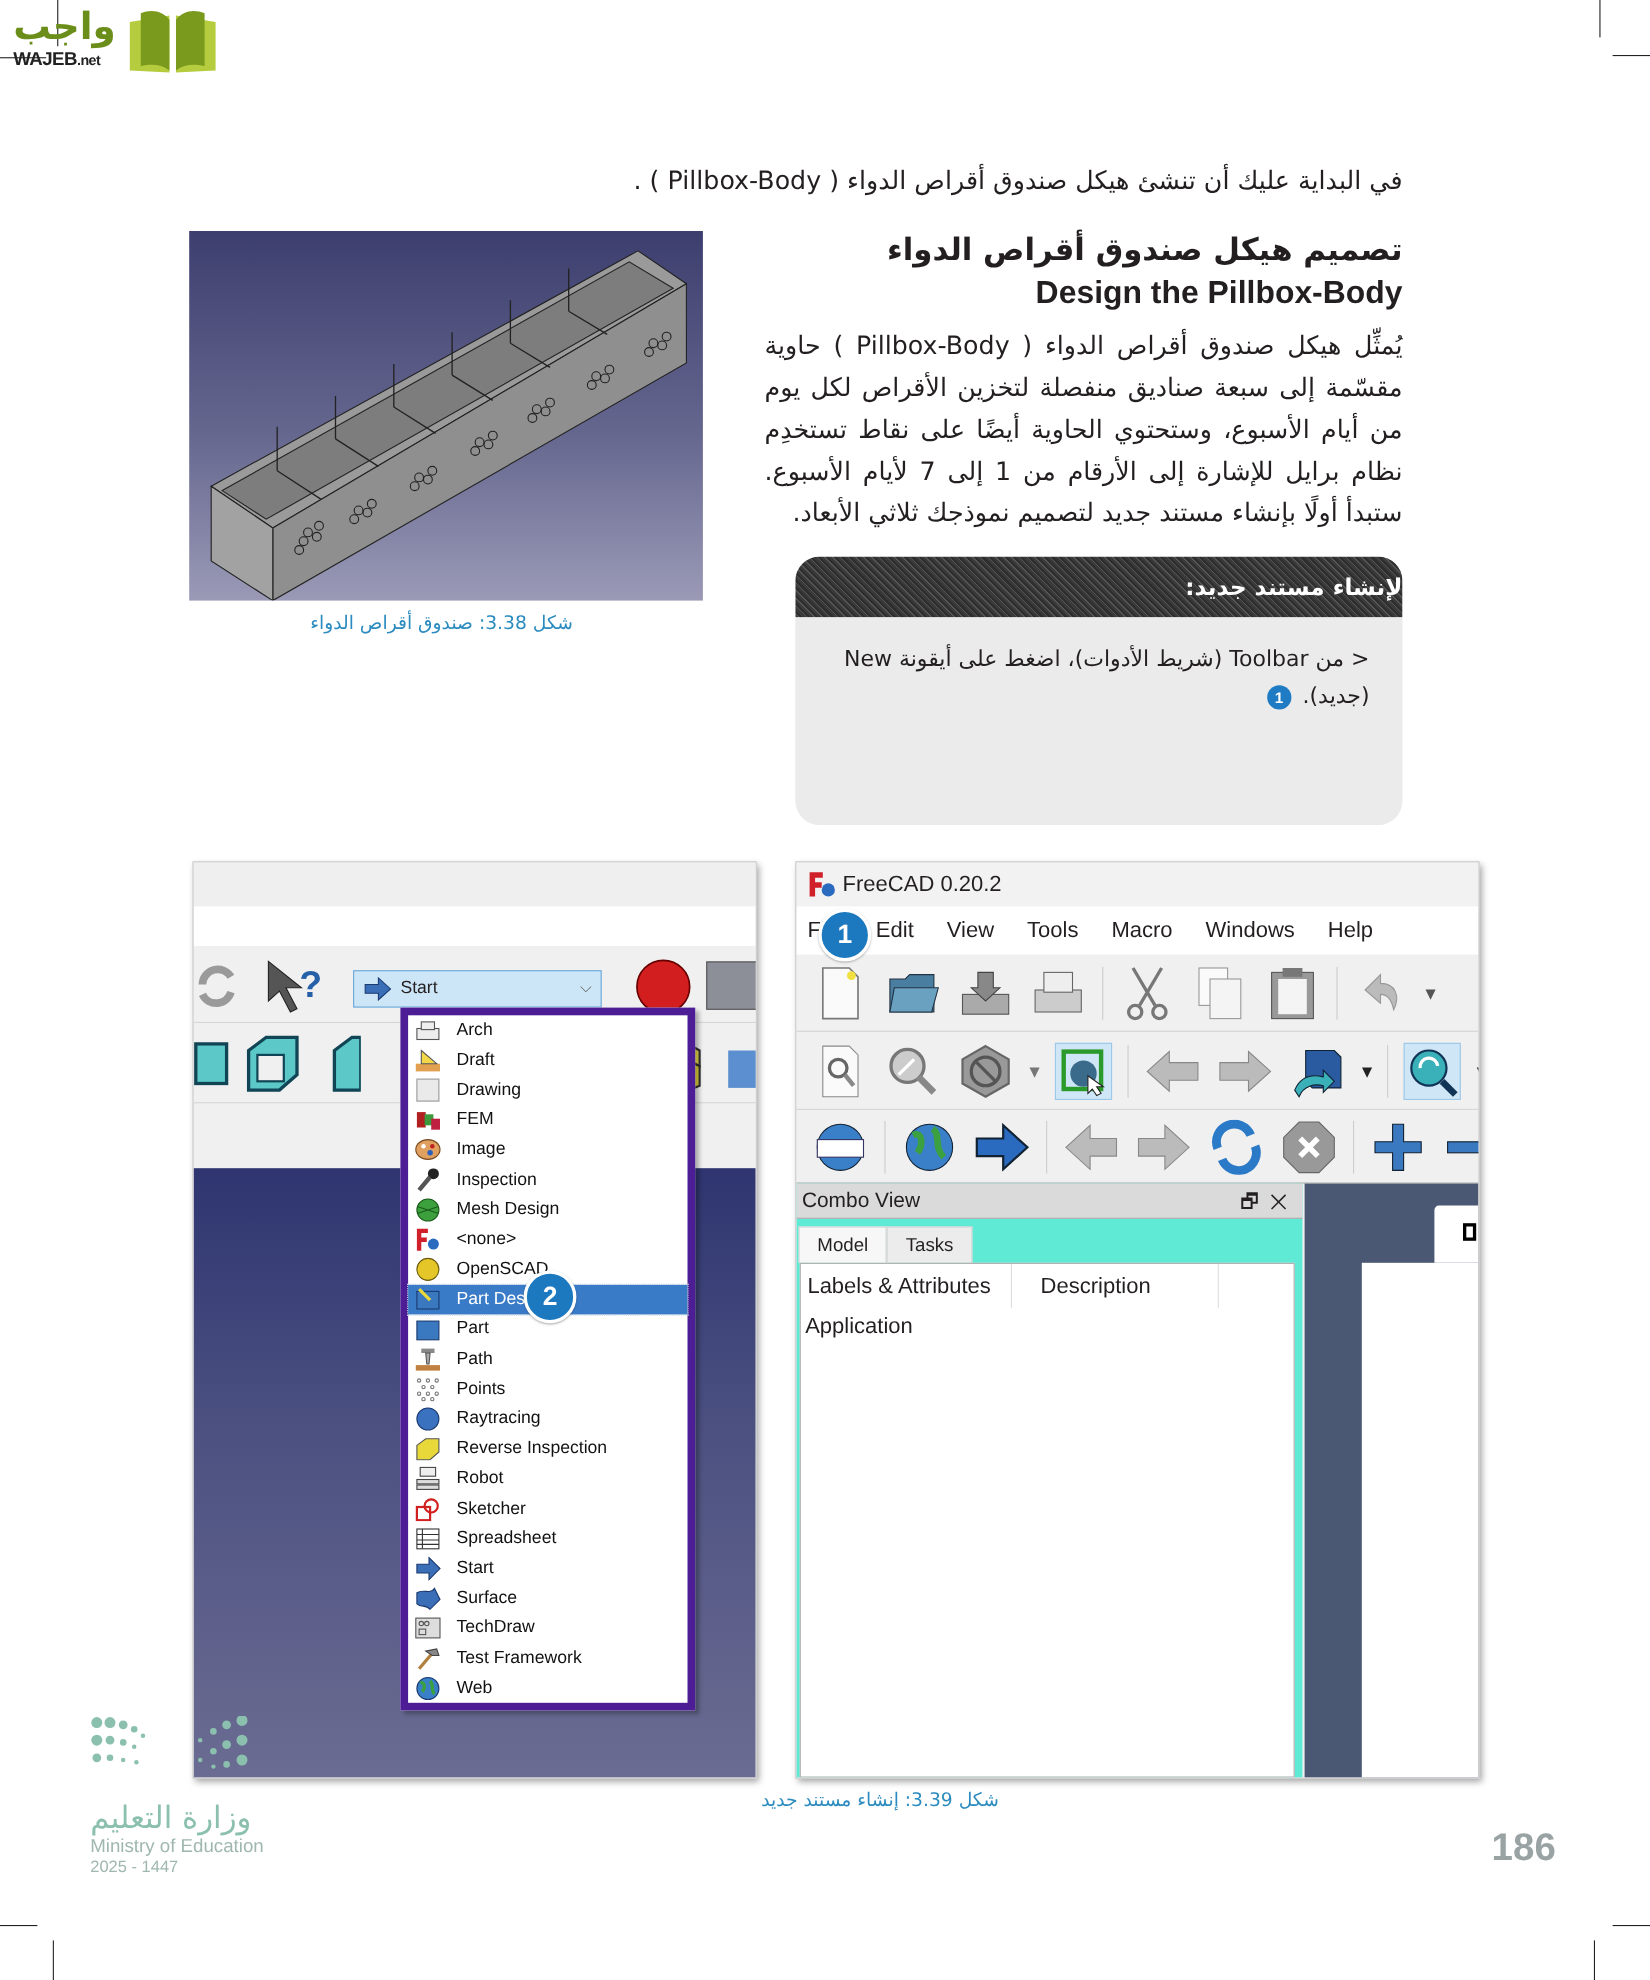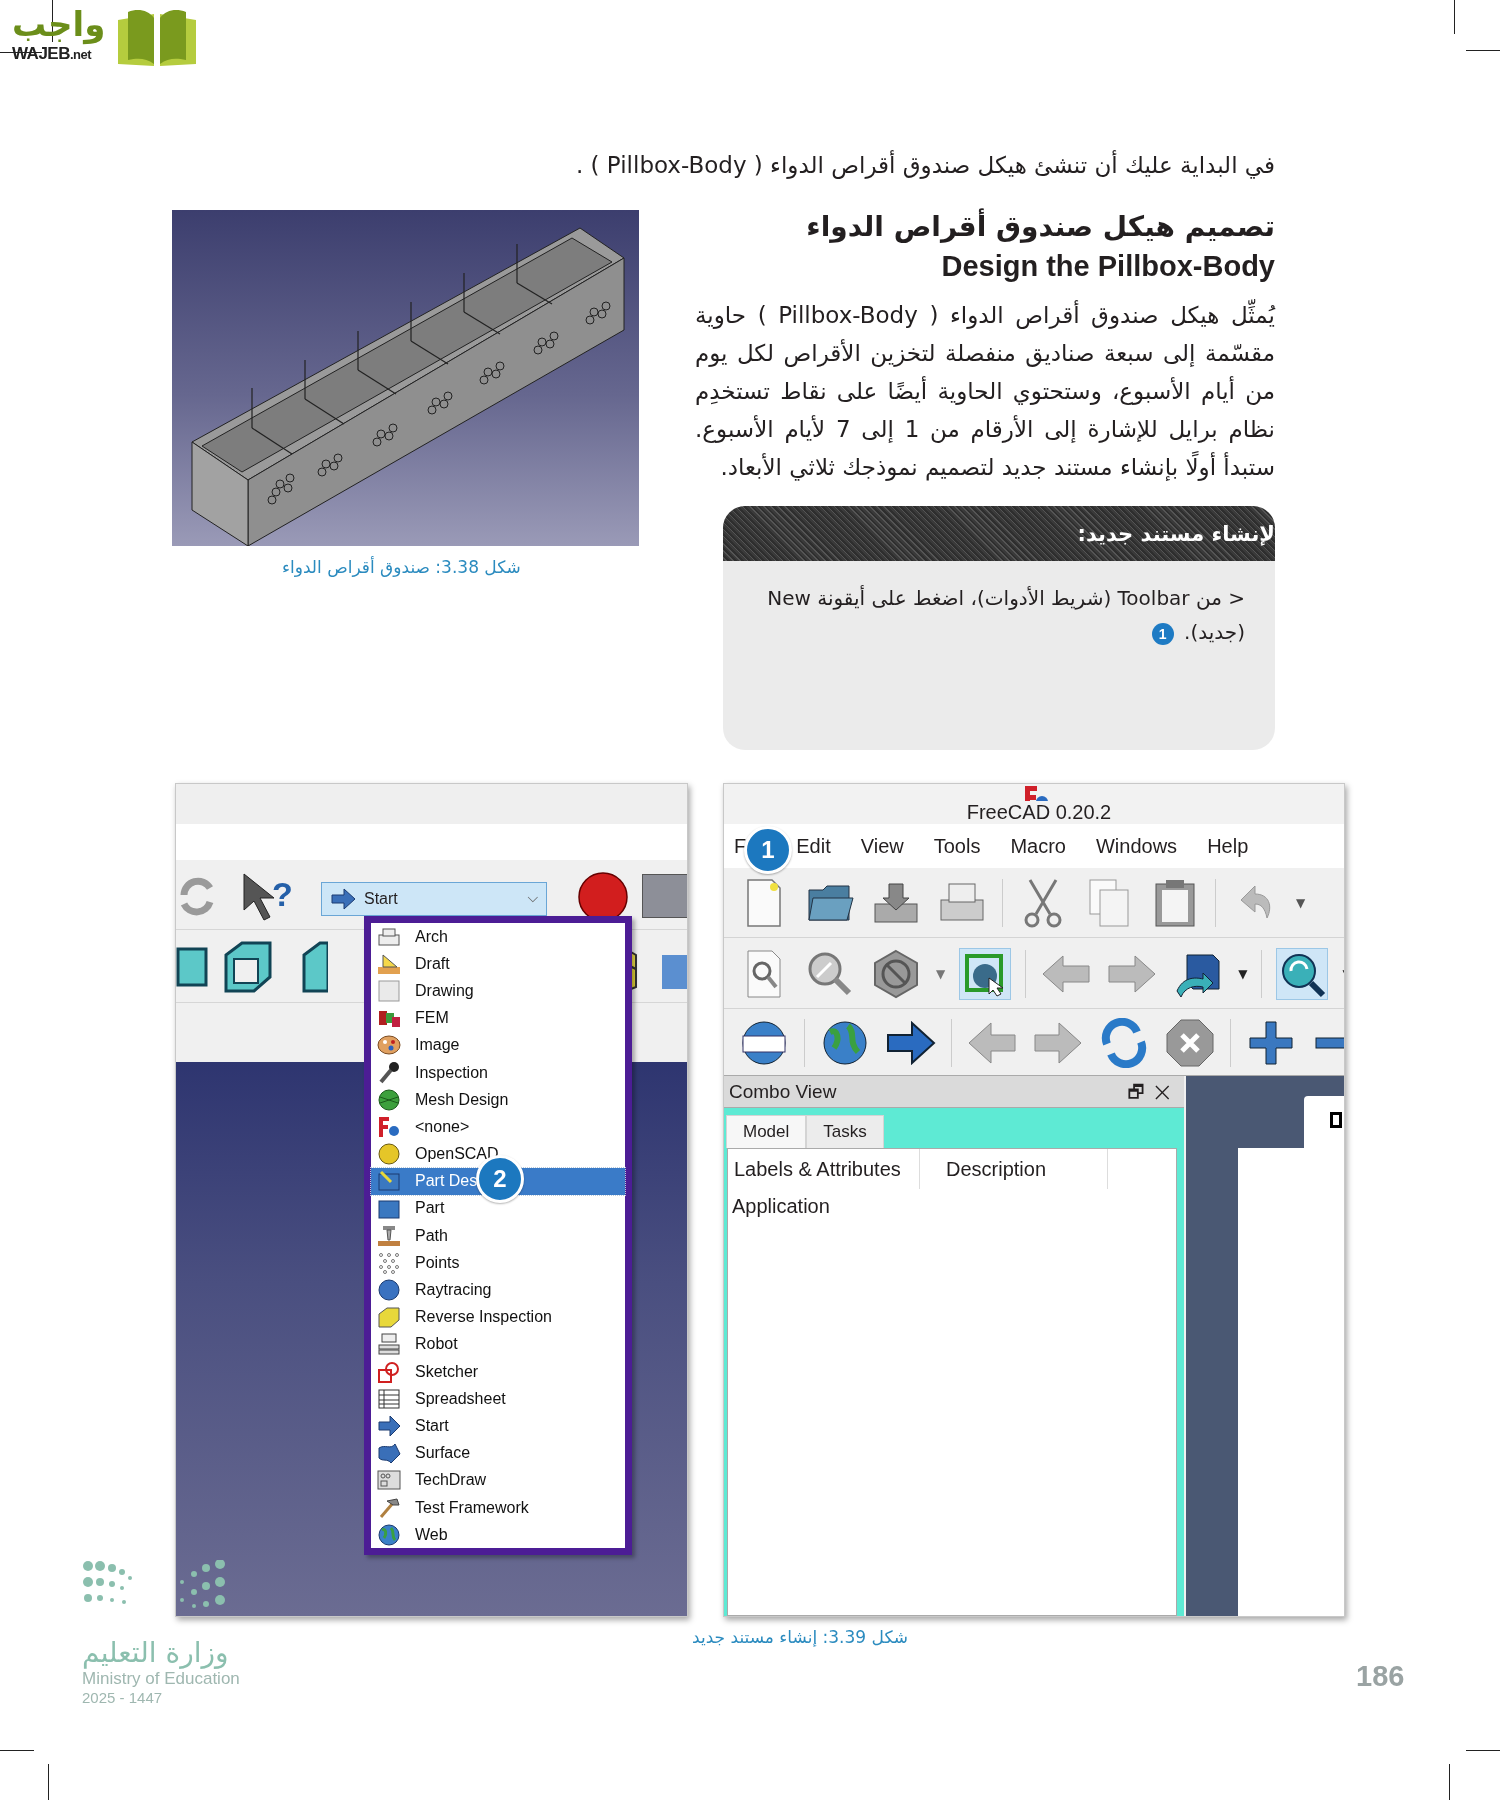--- a/index.html
+++ b/index.html
@@ -48,21 +48,21 @@
 
   .wb-combo { position: absolute; left: 145px; top: 98px; width: 226px; height: 34px; background: #cde6f7; border: 1px solid #6aa6d6; display: flex; align-items: center; padding-left: 8px; font-size: 16px; font-family: "Liberation Sans", sans-serif; }
   .wb-combo .chev { position: absolute; right: 8px; top: 6px; color: #666; font-size: 14px; }
   .wb-list { position: absolute; left: 145px; top: 132px; width: 268px; background: #fff; border: 7px solid #4c1d95; box-shadow: 3px 3px 4px rgba(0,0,0,0.3); font-family: "Liberation Sans", sans-serif; font-size: 16px; margin-left: 43px; }
   .wb-item { height: 27.2px; display: flex; align-items: center; padding-left: 6px; position: relative; color: #111; }
   .wb-item.sel { background: #3a7bc8; color: #fff; outline: 1px dotted #bcd; }
   .wb-ico { width: 24px; height: 22px; margin-right: 14px; display: inline-flex; align-items: center; justify-content: center; }
   .callout { position: absolute; width: 48px; height: 48px; border-radius: 50%; background: #1c78bf; border: 3px solid #fff; color: #fff; font-weight: bold; font-size: 24px; display: flex; align-items: center; justify-content: center; font-family: "Liberation Sans", sans-serif; box-shadow: 0 1px 2px rgba(0,0,0,.3); }
 
   
-  .rs-title { position: absolute; left: 0; top: 0; right: 0; height: 40px; background: #f2f2f2; display: flex; align-items: center; padding-left: 10px; font-family: "Liberation Sans", sans-serif; font-size: 20px; flex-direction: column; }
+  .rs-title { position: absolute; left: 0; top: 0; right: 0; height: 40px; background: #f2f2f2; display: flex; align-items: center; padding-left: 10px; font-family: "Liberation Sans", sans-serif; font-size: 20px; }
   .rs-menu { position: absolute; left: 0; top: 40px; right: 0; height: 44px; background: #fff; display: flex; align-items: center; padding-left: 10px; font-family: "Liberation Sans", sans-serif; font-size: 20px; }
   .rs-menu span { margin-right: 30px; }
   .rs-tb { position: absolute; left: 0; right: 0; background: #f0f0f0; border-bottom: 1px solid #d4d4d4; display: flex; align-items: center; padding-left: 14px; gap: 14px; }
   .tbi { width: 52px; height: 52px; display: inline-flex; align-items: center; justify-content: center; flex: none; }
   .tbi.on { background: #cfe6f7; border: 1px solid #9cc7e6; }
   .tsep { width: 1px; height: 48px; background: #ccc; flex: none; }
   .combo { position: absolute; left: 0; top: 292px; width: 460px; bottom: 0; background: #5eead4; }
   .combo-head { height: 32px; background: #dadada; display: flex; align-items: center; padding-left: 5px; font-family: "Liberation Sans", sans-serif; font-size: 19px; border-bottom: 1px solid #aaa; position: relative; }
   .combo-head .ctl { position: absolute; right: 14px; top: 3px; font-size: 18px; }
   .tabs { display: flex; padding-left: 2px; height: 40px; align-items: flex-end; }
@@ -71,21 +71,21 @@
   .tree { position: absolute; left: 3px; top: 72px; width: 450px; bottom: 0; background: #fff; border: 1px solid #aaa; font-family: "Liberation Sans", sans-serif; font-size: 20px; }
   .tree-head { display: flex; height: 40px; align-items: center; gap: 20px; }
   .tree-head div { padding-left: 6px; border-right: 1px solid #ddd; height: 100%; display: flex; align-items: center; }
   .view3d { position: absolute; left: 462px; top: 292px; right: 0; bottom: 0; background: #4a5873; }
 
   
   .moe { position: absolute; left: 82px; top: 1560px; width: 190px; }
   .moe-ar { font-size: 28px; color: #8bbfae; direction: rtl; text-align: left; font-family: "DejaVu Sans", sans-serif; margin-top: 8px; }
   .moe-en { font-size: 17px; color: #9fb7b0; font-family: "Liberation Sans", sans-serif; }
   .moe-yr { font-size: 15px; color: #9fb7b0; font-family: "Liberation Sans", sans-serif; }
-  .pagenum { position: absolute; left: 1356px; top: 1660px; font-size: 29px; font-weight: bold; color: #9aa3a3; font-family: "Liberation Sans", sans-serif; }
+  .pagenum { position: absolute; left: 1356px; top: 1660px; font-size: 35px; font-weight: bold; color: #9aa3a3; font-family: "Liberation Sans", sans-serif; }
 </style>
 </head>
 <body>
 
 <div class="crop" style="left:0;top:52px;width:42px;height:1px;"></div>
 <div class="crop" style="left:52px;top:0;width:1px;height:42px;"></div>
 <div class="crop" style="right:0;top:50px;width:34px;height:1px;"></div>
 <div class="crop" style="right:45px;top:0;width:1px;height:34px;"></div>
 <div class="crop" style="left:0;top:1750px;width:34px;height:1px;"></div>
 <div class="crop" style="left:48px;top:1764px;width:1px;height:36px;"></div>

